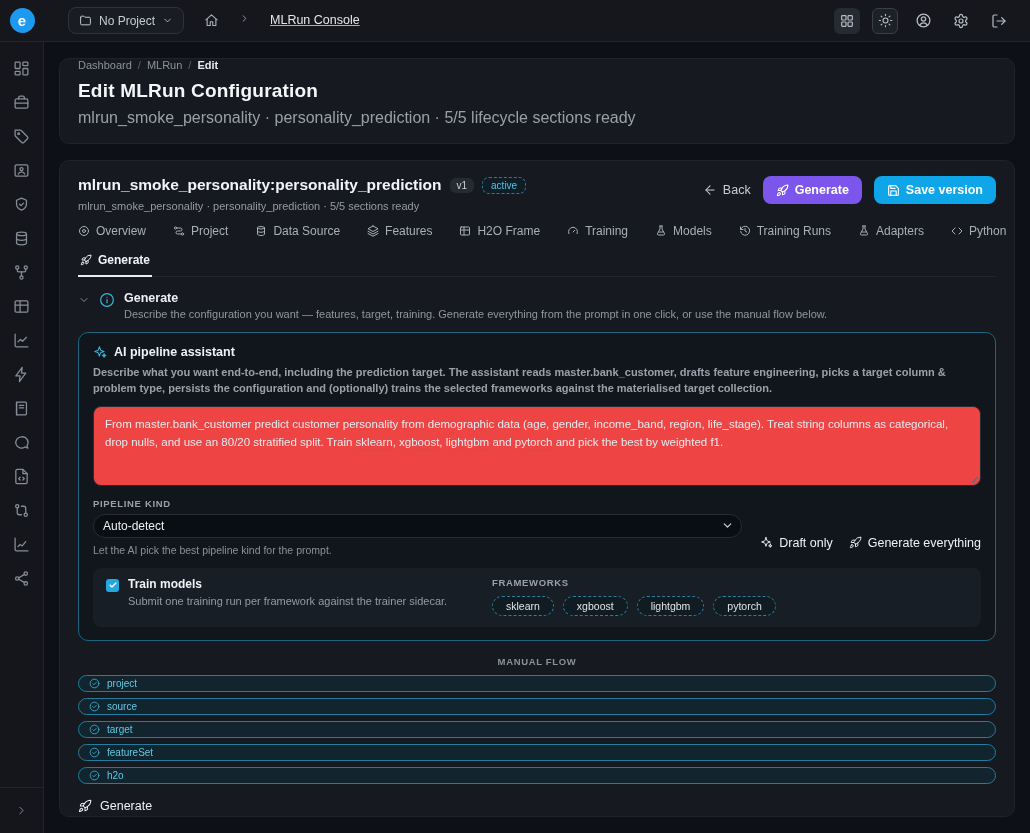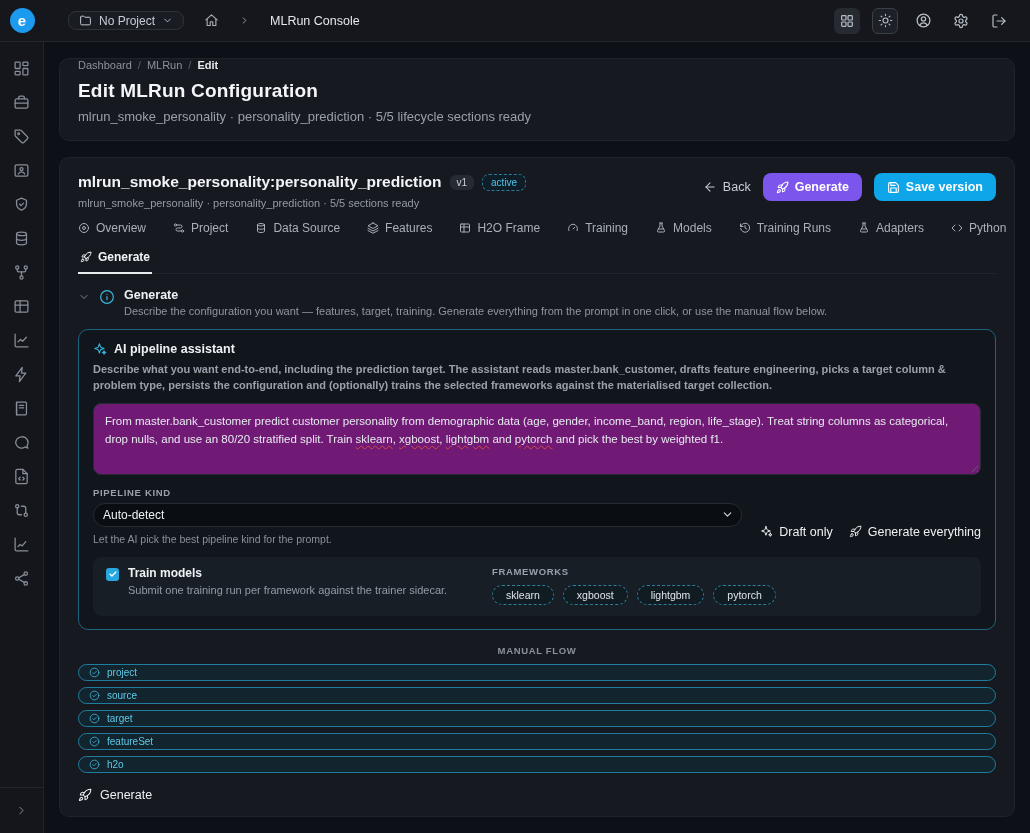--- a/index.html
+++ b/index.html
@@ -8,23 +8,23 @@
     font-family:"Liberation Sans", sans-serif;
     background:#0c0f14; color:#e7eaee;
     display:flex; flex-direction:column;
   }
   svg.ic { fill:none; stroke:currentColor; stroke-width:1.8; stroke-linecap:round; stroke-linejoin:round; display:block; }
 
   
   .topbar { height:42px; background:#15171d; border-bottom:1px solid #22262d; display:flex; align-items:center; flex:none; }
   .logo-wrap { width:44px; display:flex; justify-content:center; }
   .logo { width:25px; height:25px; border-radius:50%; background:#1c9af0; color:#fff; font-weight:700; font-size:15px; display:flex; align-items:center; justify-content:center; }
-  .proj-btn { margin-left:24px; height:19px; display:flex; align-items:center; gap:7px; padding:0 10px; border:1px solid #2e333b; border-radius:8px; background:#191c22; color:#c6ccd4; font-size:12px; }
+  .proj-btn { margin-left:24px; height:27px; display:flex; align-items:center; gap:7px; padding:0 10px; border:1px solid #2e333b; border-radius:8px; background:#191c22; color:#c6ccd4; font-size:12px; }
   .tb-left { display:flex; align-items:center; }
-  .tb-crumb { display:flex; align-items:center; gap:20px; margin-left:20px; color:#aab0ba; }
+  .tb-crumb { display:flex; gap:20px; margin-left:20px; color:#aab0ba;text-decoration:underline; }
   .tb-crumb .label { color:#e4e7ec; font-size:12.5px; font-weight:500; }
   .tb-right { margin-left:auto; display:flex; align-items:center; gap:12px; padding-right:18px; }
   .icon-btn { width:26px; height:26px; border-radius:6px; display:flex; align-items:center; justify-content:center; color:#b7bdc7; background:transparent; border:none; }
   .icon-btn.boxed { background:#262a31; }
   .icon-btn.outlined { background:#1d2127; border:1px solid #3a4048; }
 
   .shell { flex:1; display:flex; min-height:0; }
 
   
   .sidebar { width:44px; background:#14161c; border-right:1px solid #21252b; display:flex; flex-direction:column; align-items:center; padding-top:14px; flex:none; }
@@ -34,21 +34,21 @@
 
   
   .main { flex:1; overflow:hidden; padding:16px 15px; display:flex; flex-direction:column; gap:16px; background:#0d1016; }
   .card { background:#16191f; border:1px solid #1f232a; border-radius:10px; }
 
   .head-card { padding:0 18px 16px; }
   .crumbs { display:flex; gap:6px; font-size:11px; color:#8b919b; margin-bottom:9px; }
   .crumbs span[data-name="breadcrumb-item"]:not(:last-child)::after { content:"/"; margin-left:6px; color:#596069; }
   .crumbs span:last-child { color:#e8ebef; font-weight:600; }
   .page-title { font-size:19px; font-weight:700; color:#f4f6f8; letter-spacing:.2px; }
-  .page-sub { margin-top:7px; font-size:13px; color:#99a0aa; }
+  .page-sub { margin-top:7px; font-size:16px; color:#99a0aa; }
 
   .config-card { padding:15px 18px 16px; flex:1; display:flex; flex-direction:column; min-height:0; }
   .cfg-head { display:flex; align-items:flex-start; }
   .cfg-title-row { display:flex; align-items:center; gap:8px; }
   .cfg-title { font-size:15.5px; font-weight:700; color:#f2f4f7; }
   .badge-v { background:#262b33; color:#cbd1d9; font-size:10px; padding:2px 7px; border-radius:6px; }
   .badge-active { border:1px dashed #2b7c99; color:#4ec7ea; background:#0f1d26; font-size:10px; padding:2px 8px; border-radius:7px; }
   .cfg-sub { margin-top:6px; font-size:11px; color:#949ba5; }
   .cfg-actions { margin-left:auto; display:flex; align-items:center; gap:12px; }
   .back-btn { display:flex; align-items:center; gap:6px; color:#c9ced6; font-size:12.5px; background:none; border:none; }
@@ -67,21 +67,21 @@
   .gen-title { font-size:12.5px; font-weight:700; color:#eef1f4; }
   .gen-desc { font-size:11px; color:#8f96a0; margin-top:3px; }
 
   
   .ai-box { margin-top:12px; border:1px solid #1d657f; background:#10161c; border-radius:10px; padding:12px 14px 13px; }
   .ai-head { display:flex; align-items:center; gap:7px; }
   .ai-title { font-size:12.5px; font-weight:700; color:#eef1f4; }
   .spark { color:#38b5dc; }
   .ai-desc { margin-top:6px; font-size:11px; line-height:1.45; color:#99a0aa;font-weight:bold; }
 
-  .prompt-box { margin-top:9px; position:relative; background:#701a75; border:1px solid #272c34; border-radius:8px; padding:9px 11px; height:72px; font-size:11.5px; line-height:1.55; color:#e6eaee; overflow:hidden; cursor:text; }
+  .prompt-box { margin-top:9px; position:relative; background:#ef4444; border:1px solid #272c34; border-radius:8px; padding:9px 11px; height:80px; font-size:11.5px; line-height:1.55; color:#e6eaee; overflow:hidden; cursor:text; }
   .prompt-box::after { content:""; position:absolute; right:2px; bottom:2px; width:9px; height:9px;
     background:repeating-linear-gradient(135deg, #5a626c 0 1px, transparent 1px 4px);
     clip-path:polygon(100% 0, 100% 100%, 0 100%); }
   .squiggle { text-decoration-line:underline; text-decoration-style:wavy; text-decoration-color:#d14a42; text-decoration-thickness:1px; text-underline-offset:2px; }
 
   .mini-label { font-size:9.5px; letter-spacing:.07em; color:#9aa1ab; font-weight:600; margin-top:12px; }
   .kind-row { display:flex; align-items:flex-end; }
   .kind-left { flex:1; max-width:703px; }
   .sel-wrap { position:relative; margin-top:5px; }
   select.kind { width:100%; height:24px; appearance:none; -webkit-appearance:none; background:#0a0e13; border:1px solid #272c34; border-radius:12px; color:#eef1f4; font-size:12px; padding:0 26px 0 9px; font-family:inherit; }

